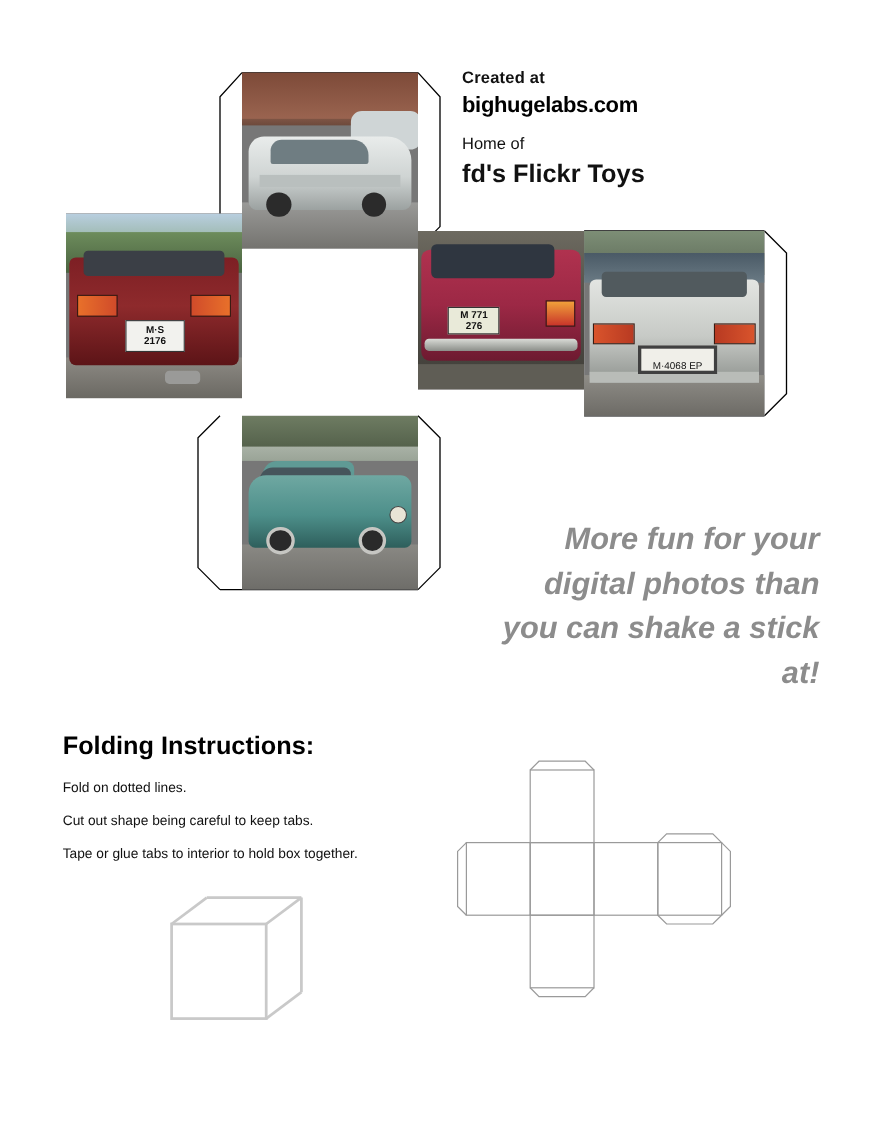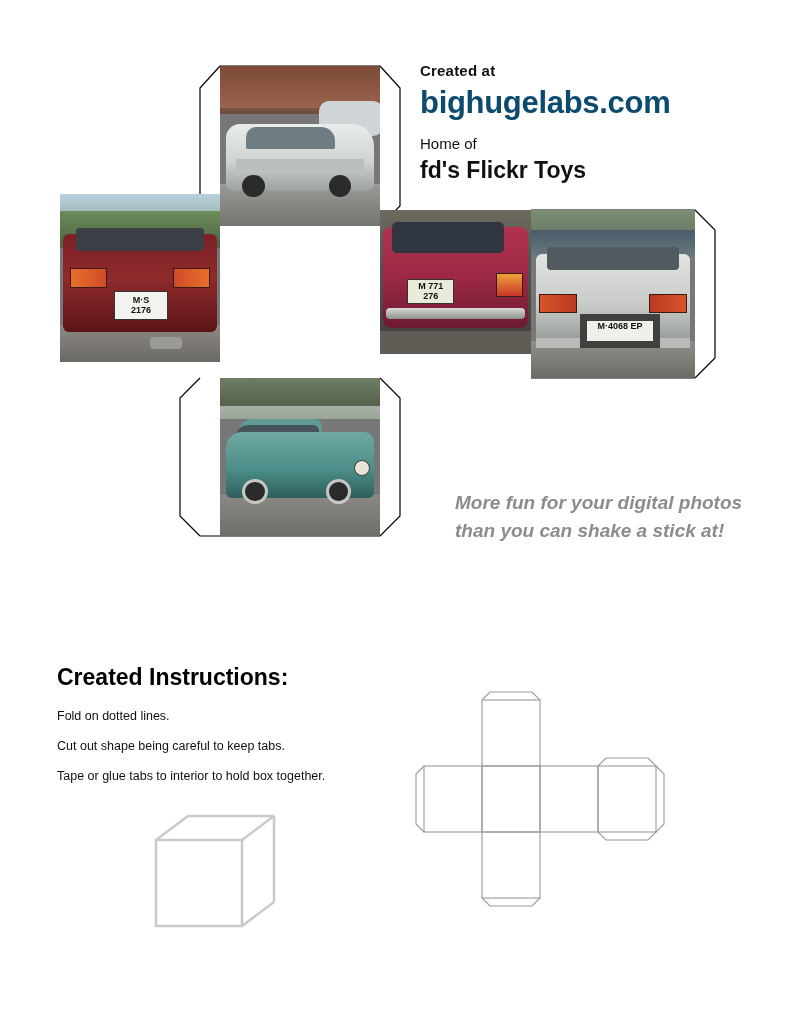--- a/index.html
+++ b/index.html
@@ -25,23 +25,23 @@
     text-align: left;
     margin-top: 28px;
   }
   .header .created-at {
     font-size: 15px;
     font-weight: bold;
     color: #111;
     letter-spacing: .2px;
   }
   .header .brand {
-    font-size: 31px;
-    font-weight: bold;
-    color: #0c4a6e;
+    font-size: 20px;
+    font-weight: bold;
+    color: #000000;
     margin-top: 6px;
     letter-spacing: -.3px;
   }
   .header .home-of {
     font-size: 15px;
     font-weight: normal;
     color: #111;
     margin-top: 14px;
   }
   .header .toys {
@@ -50,27 +50,26 @@
     color: #111;
     margin-top: 5px;
   }
 
   
   .tagline {
     position: absolute;
     left: 455px;
     top: 470px;
     width: 290px;
-    text-align: left;
-    font-size: 19px;
+    text-align: right;
+    font-size: 28px;
     font-style: italic;
     font-weight: bold;
     line-height: 1.45;
     color: #8c8c8c;
-    margin-top: 19px;
   }
 
   
   .net {
     position: absolute;
     left: 55px;
     top: 58px;
     width: 660px;
     height: 470px;
   }
@@ -136,21 +135,21 @@
   .ph-mid2 .ground{ position:absolute; left:0; bottom:0; width:100%; height:16%; background:#5f5d55; }
 
   
   .ph-right .sky   { position:absolute; left:0; top:0; width:100%; height:24%; background:linear-gradient(180deg,#7d8e76,#5d6b58); }
   .ph-right .cars  { position:absolute; left:0; top:12%; width:100%; height:16%; background:linear-gradient(180deg,#4a5a66,#6a7a84); }
   .ph-right .road  { position:absolute; left:0; bottom:0; width:100%; height:22%; background:linear-gradient(180deg,#8f8d87,#6d6b66); }
   .ph-right .body  { position:absolute; left:3%; top:26%; width:94%; height:56%; background:linear-gradient(180deg,#e3e5e2 0%,#c7cac6 55%,#8f938f 100%); border-radius:6px; }
   .ph-right .glass { position:absolute; left:10%; top:22%; width:80%; height:14%; background:#515a5e; border-radius:4px; }
   .ph-right .lampL { position:absolute; left:5%; top:50%; width:22%; height:10%; background:linear-gradient(90deg,#d9542c,#b83a22); border:1px solid #3a1b12; }
   .ph-right .lampR { position:absolute; right:5%; top:50%; width:22%; height:10%; background:linear-gradient(90deg,#b83a22,#d9542c); border:1px solid #3a1b12; }
-  .ph-right .plate { position:absolute; left:30%; top:62%; width:40%; height:12%; background:#f0efe9; border:7px solid #404040; display:flex; align-items:flex-start; justify-content:center; font-size:9px; font-weight:bold; color:#111; }
+  .ph-right .plate { position:absolute; left:30%; top:62%; width:40%; height:12%; background:#f0efe9; border:3px solid #404040; display:flex; align-items:flex-end; justify-content:center; font-size:9px; font-weight:normal; color:#111; }
   .ph-right .bump  { position:absolute; left:3%; top:76%; width:94%; height:6%; background:#b9bcb8; }
 
   
   .ph-bot .sky    { position:absolute; left:0; top:0; width:100%; height:26%; background:linear-gradient(180deg,#c7cdc5,#9aa497); }
   .ph-bot .trees  { position:absolute; left:0; top:0; width:100%; height:18%; background:linear-gradient(180deg,#6e7c62,#55624c); }
   .ph-bot .road   { position:absolute; left:0; bottom:0; width:100%; height:26%; background:linear-gradient(180deg,#8a8984,#6e6d69); }
   .ph-bot .body   { position:absolute; left:4%; top:34%; width:92%; height:42%; background:linear-gradient(180deg,#6fa8a2 0%,#4d8f8a 55%,#2e5f5c 100%); border-radius:16px 10px 6px 6px; }
   .ph-bot .glass  { position:absolute; left:10%; top:30%; width:52%; height:16%; background:#46555c; border-radius:12px 6px 2px 2px; }
   .ph-bot .roof   { position:absolute; left:12%; top:26%; width:52%; height:8%; background:#5f9a95; border-radius:14px 8px 0 0; }
   .ph-bot .wheel1 { position:absolute; left:14%; top:64%; width:16%; height:16%; background:#2a2a2a; border-radius:50%; border:3px solid #c6c6c2; box-sizing:border-box; }
@@ -293,21 +292,21 @@
         <div class="glass"></div>
         <div class="body"></div>
       <div class="wheel1"></div>
         <div class="wheel2"></div>
         <div class="lamp"></div>
     </div>
   </div>
 </div>
 
 <div class="instructions">
-  <h2>Created Instructions:</h2>
+  <h2>Folding Instructions:</h2>
   <p>Fold on dotted lines.</p>
   <p>Cut out shape being careful to keep tabs.</p>
   <p>Tape or glue tabs to interior to hold box together.</p>
 </div>
 
 <div class="cube-drawing">
   <svg width="140" height="130" viewBox="0 0 140 130">
     <g fill="none" stroke="#c9c9c9" stroke-width="2.5">
       <rect x="8" y="30" width="86" height="86"></rect>
       <line x1="8" y1="30" x2="40" y2="6"></line>

